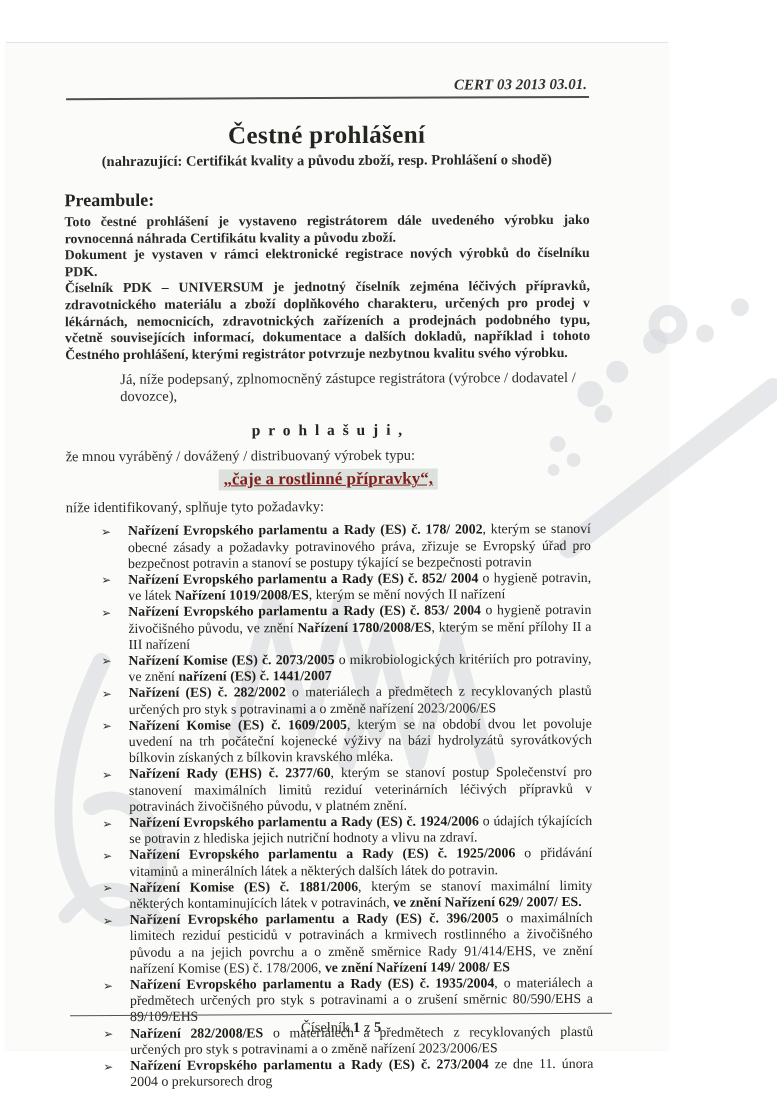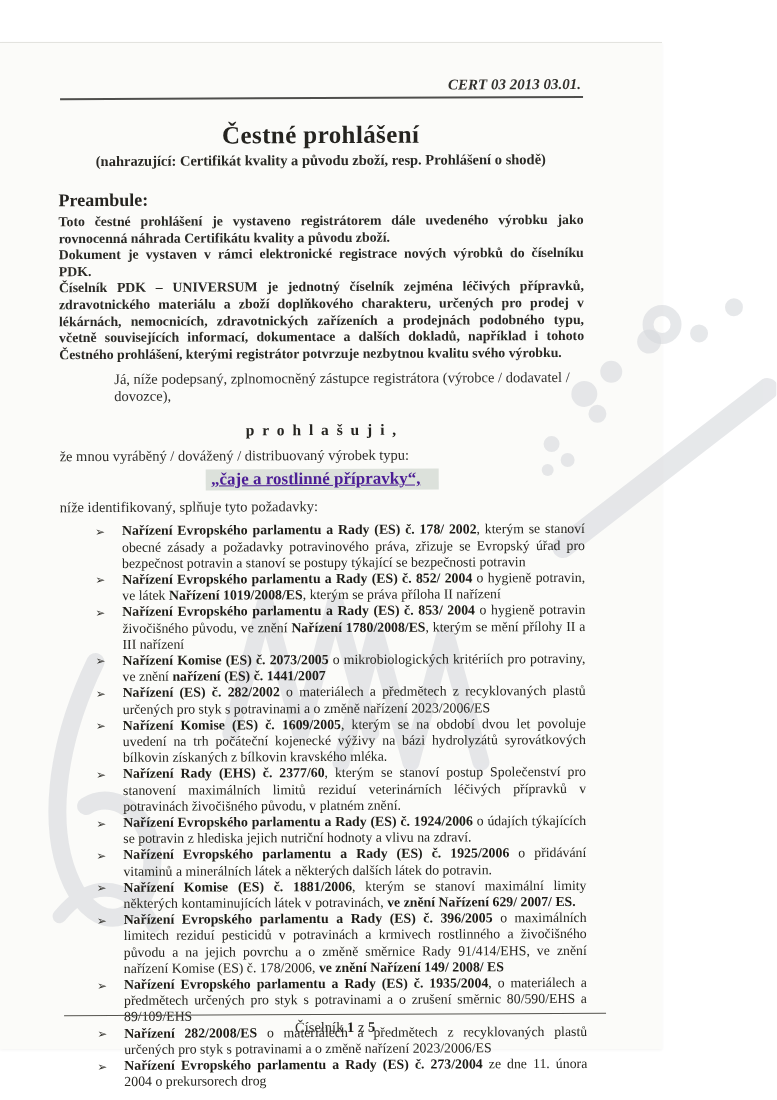--- a/index.html
+++ b/index.html
@@ -4,21 +4,21 @@
 <style>
   html,body{margin:0;padding:0;}
   body{
     width:777px;height:1100px;position:relative;overflow:hidden;
     background:#ffffff;
     font-family:"Liberation Serif", serif;
     color:#2e2d2a;
     -webkit-font-smoothing:antialiased;
   }
   .paper{
-    position:absolute;top:42px;left:0;width:662px;height:1006px;
+    position:absolute;top:42px;left:6px;width:662px;height:1006px;
     background:#fbfbf9;
     border-top:1px solid #e3e3df;
     border-bottom:1px solid #ececе7;
     box-shadow:0 1px 3px rgba(0,0,0,0.05);
   }
   .tilt{position:absolute;inset:0;transform:rotate(-0.25deg);}
   .wm{position:absolute;inset:0;z-index:0;pointer-events:none;}
   .content{position:relative;z-index:1;padding:34px 77px 0 60px;}
 
   .doc-ref{text-align:right;font-style:italic;font-weight:bold;font-size:15px;color:#32312d;padding-right:2px;}
@@ -30,22 +30,22 @@
   .preamble-heading{font-weight:bold;font-size:18px;margin-top:20px;color:#252420;}
   .preamble-body{font-weight:bold;font-size:13.8px;line-height:16.6px;text-align:justify;margin-top:3px;color:#2b2a26;}
   .pre-par{margin:0;}
 
   .decl-intro{margin-top:8px;padding-left:55px;font-size:14.5px;}
   .decl-verb{text-align:center;font-weight:bold;font-size:15.5px;margin-top:17px;letter-spacing:2px;color:#252420;}
   .product-line{margin-top:8px;font-size:14.5px;}
   .product-type-row{text-align:center;margin-top:5px;}
   .product-type{
     display:inline-block;font-weight:bold;font-size:17px;
-    background:#dce1db;color:#4c1d95;
-    text-decoration:underline;padding:0 18px 1px 5px;
+    background:#dce1db;color:#7f1d1d;
+    text-decoration:underline;padding:0 5px 1px 5px;
   }
   .req-lead{margin-top:8px;font-size:14.5px;}
 
   .req-list{list-style:none;margin:7px 0 0 35px;padding:0;font-size:13.8px;}
   .req-item{position:relative;padding-left:27px;text-align:justify;line-height:16.2px;color:#26251f;}
   .req-item b{color:#1e1d18;}
   .req-bullet{
     position:absolute;left:0;top:0.5px;
     font-family:"DejaVu Sans", sans-serif;font-size:12px;color:#33322d;
   }
@@ -102,21 +102,21 @@
       <div class="decl-intro">Já, níže podepsaný, zplnomocněný zástupce registrátora (výrobce / dodavatel / dovozce),</div>
       <div class="decl-verb">p r o h l a š u j i ,</div>
       <div class="product-line">že mnou vyráběný / dovážený  / distribuovaný výrobek typu:</div>
       <div class="product-type-row">
         <span class="product-type">„čaje a rostlinné přípravky“,</span>
       </div>
       <div class="req-lead">níže identifikovaný, splňuje tyto požadavky:</div>
 
       <ul class="req-list">
           <li class="req-item"><span class="req-bullet">➢</span><span class="req-text"><b>Nařízení Evropského parlamentu a Rady (ES) č. 178/ 2002</b><span>, kterým se stanoví obecné zásady a požadavky potravinového práva, zřizuje se Evropský úřad pro bezpečnost potravin a stanoví se postupy týkající se bezpečnosti potravin</span></span></li>
-          <li class="req-item"><span class="req-bullet">➢</span><span class="req-text"><b>Nařízení Evropského parlamentu a Rady (ES) č. 852/ 2004</b><span> o hygieně potravin, ve látek </span><b>Nařízení 1019/2008/ES</b><span>, kterým se práva příloha II nařízení</span></span></li>
+          <li class="req-item"><span class="req-bullet">➢</span><span class="req-text"><b>Nařízení Evropského parlamentu a Rady (ES) č. 852/ 2004</b><span> o hygieně potravin, ve látek </span><b>Nařízení 1019/2008/ES</b><span>, kterým se mění nových II nařízení</span></span></li>
           <li class="req-item"><span class="req-bullet">➢</span><span class="req-text"><b>Nařízení Evropského parlamentu a Rady (ES) č. 853/ 2004</b><span> o hygieně potravin živočišného původu, ve znění </span><b>Nařízení 1780/2008/ES</b><span>, kterým se mění přílohy II a III nařízení</span></span></li>
           <li class="req-item"><span class="req-bullet">➢</span><span class="req-text"><b>Nařízení Komise (ES) č. 2073/2005</b><span> o mikrobiologických kritériích pro potraviny, ve znění </span><b>nařízení (ES) č. 1441/2007</b></span></li>
           <li class="req-item"><span class="req-bullet">➢</span><span class="req-text"><b>Nařízení (ES) č. 282/2002</b><span> o materiálech a předmětech z recyklovaných plastů určených pro styk s potravinami a o změně nařízení 2023/2006/ES</span></span></li>
           <li class="req-item"><span class="req-bullet">➢</span><span class="req-text"><b>Nařízení Komise (ES) č. 1609/2005</b><span>, kterým se na období dvou let povoluje uvedení na trh počáteční kojenecké výživy na bázi hydrolyzátů syrovátkových bílkovin získaných z bílkovin kravského mléka.</span></span></li>
           <li class="req-item"><span class="req-bullet">➢</span><span class="req-text"><b>Nařízení Rady (EHS) č. 2377/60</b><span>, kterým se stanoví postup Společenství pro stanovení maximálních limitů reziduí veterinárních léčivých přípravků v potravinách živočišného původu, v platném znění.</span></span></li>
           <li class="req-item"><span class="req-bullet">➢</span><span class="req-text"><b>Nařízení Evropského parlamentu a Rady (ES) č. 1924/2006</b><span> o údajích týkajících se potravin z hlediska jejich nutriční hodnoty a vlivu na zdraví.</span></span></li>
           <li class="req-item"><span class="req-bullet">➢</span><span class="req-text"><b>Nařízení Evropského parlamentu a Rady (ES) č. 1925/2006</b><span> o přidávání vitaminů a minerálních látek a některých dalších látek do potravin.</span></span></li>
           <li class="req-item"><span class="req-bullet">➢</span><span class="req-text"><b>Nařízení Komise (ES) č. 1881/2006</b><span>, kterým se stanoví maximální limity některých kontaminujících látek v potravinách, </span><b>ve znění Nařízení 629/ 2007/ ES.</b></span></li>
           <li class="req-item"><span class="req-bullet">➢</span><span class="req-text"><b>Nařízení Evropského parlamentu a Rady (ES) č. 396/2005</b><span> o maximálních limitech reziduí pesticidů v potravinách a krmivech rostlinného a živočišného původu a na jejich povrchu a o změně směrnice Rady 91/414/EHS, ve znění nařízení Komise (ES) č. 178/2006, </span><b>ve znění Nařízení 149/ 2008/ ES</b></span></li>
           <li class="req-item"><span class="req-bullet">➢</span><span class="req-text"><b>Nařízení Evropského parlamentu a Rady (ES) č. 1935/2004</b><span>, o materiálech a předmětech určených pro styk s potravinami a o zrušení směrnic 80/590/EHS a 89/109/EHS</span></span></li>

